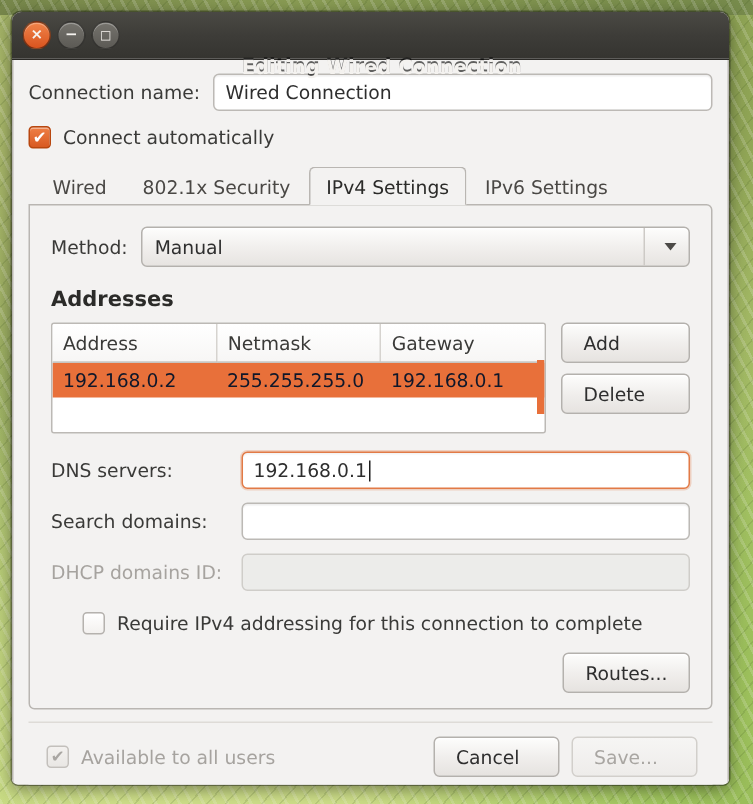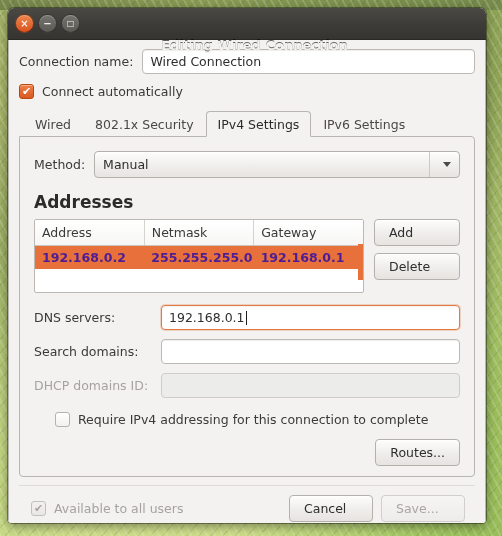--- a/index.html
+++ b/index.html
@@ -268,21 +268,21 @@
   .combo-sep {
     width: 1px;
     height: 25px;
     background: #cdcac6;
     margin-right: 7px;
   }
 
   
   .section-title {
     font-weight: bold;
-    font-size: 17px;
+    font-size: 14px;
     color: #2b2b29;
     margin: 14px 0 7px 0;
   }
   .addr-area { display: flex; gap: 10px; align-items: flex-start; }
   .table-wrap {
     flex: 1 1 auto;
     border: 1px solid #bcb9b5;
     border-radius: 2px;
     background: #ffffff;
     overflow: hidden;
@@ -308,22 +308,21 @@
     box-sizing: border-box;
   }
   table.addr th:last-child { border-right: none; }
   table.addr td {
     padding: 4px 7px;
     height: 23px;
     box-sizing: border-box;
   }
   tr.selected td {
     background: #e8703a;
-    color: #4c1d95;
-    font-weight: bold;
+    color: #0f172a;
   }
   .scroll-strip {
     position: absolute;
     top: 24px;
     right: 0;
     width: 5px;
     bottom: 12px;
     background: #e8703a;
   }
   .addr-btns { display: flex; flex-direction: column; gap: 7px; }

